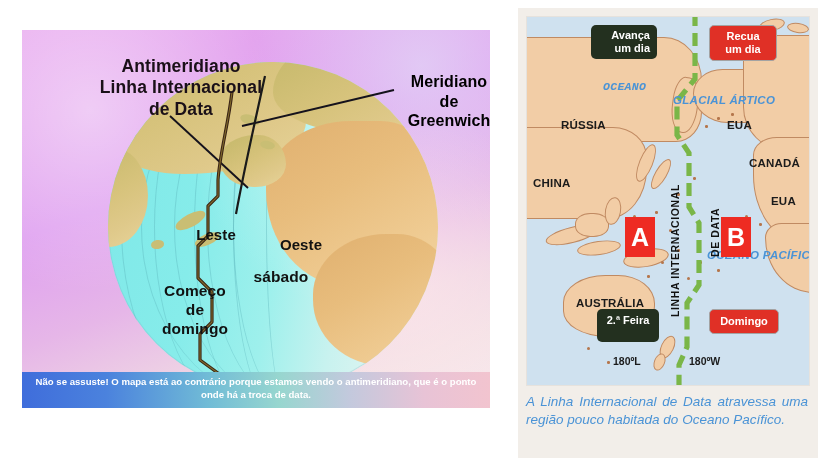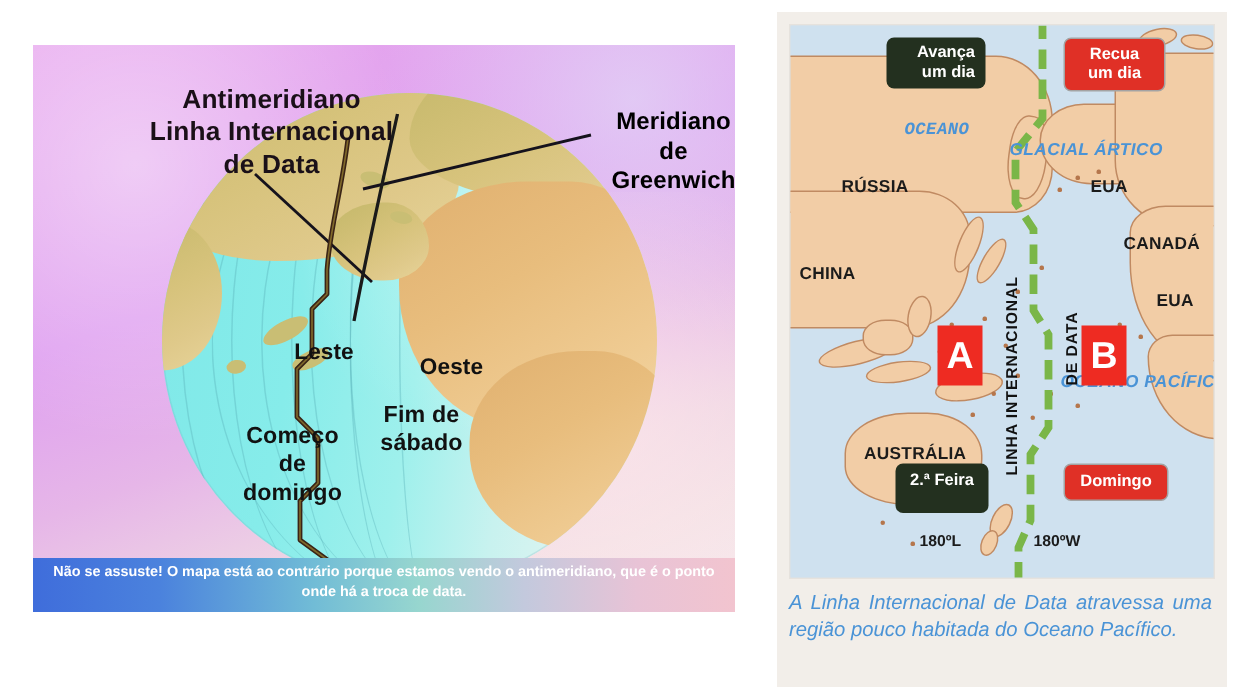--- a/index.html
+++ b/index.html
@@ -160,21 +160,20 @@
   <div class="lp-label" id="lbl-leste">Leste</div>
   <div class="lp-label" id="lbl-oeste">Oeste</div>
 
   <div class="lp-label" id="lbl-comeco">
     <div>Começo</div>
     <div>de</div>
     <div>domingo</div>
   </div>
 
   <div class="lp-label" id="lbl-fim">
-    <div>Fim de</div>
     <div>sábado</div>
   </div>
 
   <div id="left-caption">Não se assuste! O mapa está ao contrário porque estamos vendo o antimeridiano, que é o ponto onde há a troca de data.</div>
 </div>
 
 <div id="right-panel">
   <div id="map-frame">
     <div class="sea"></div>
 

